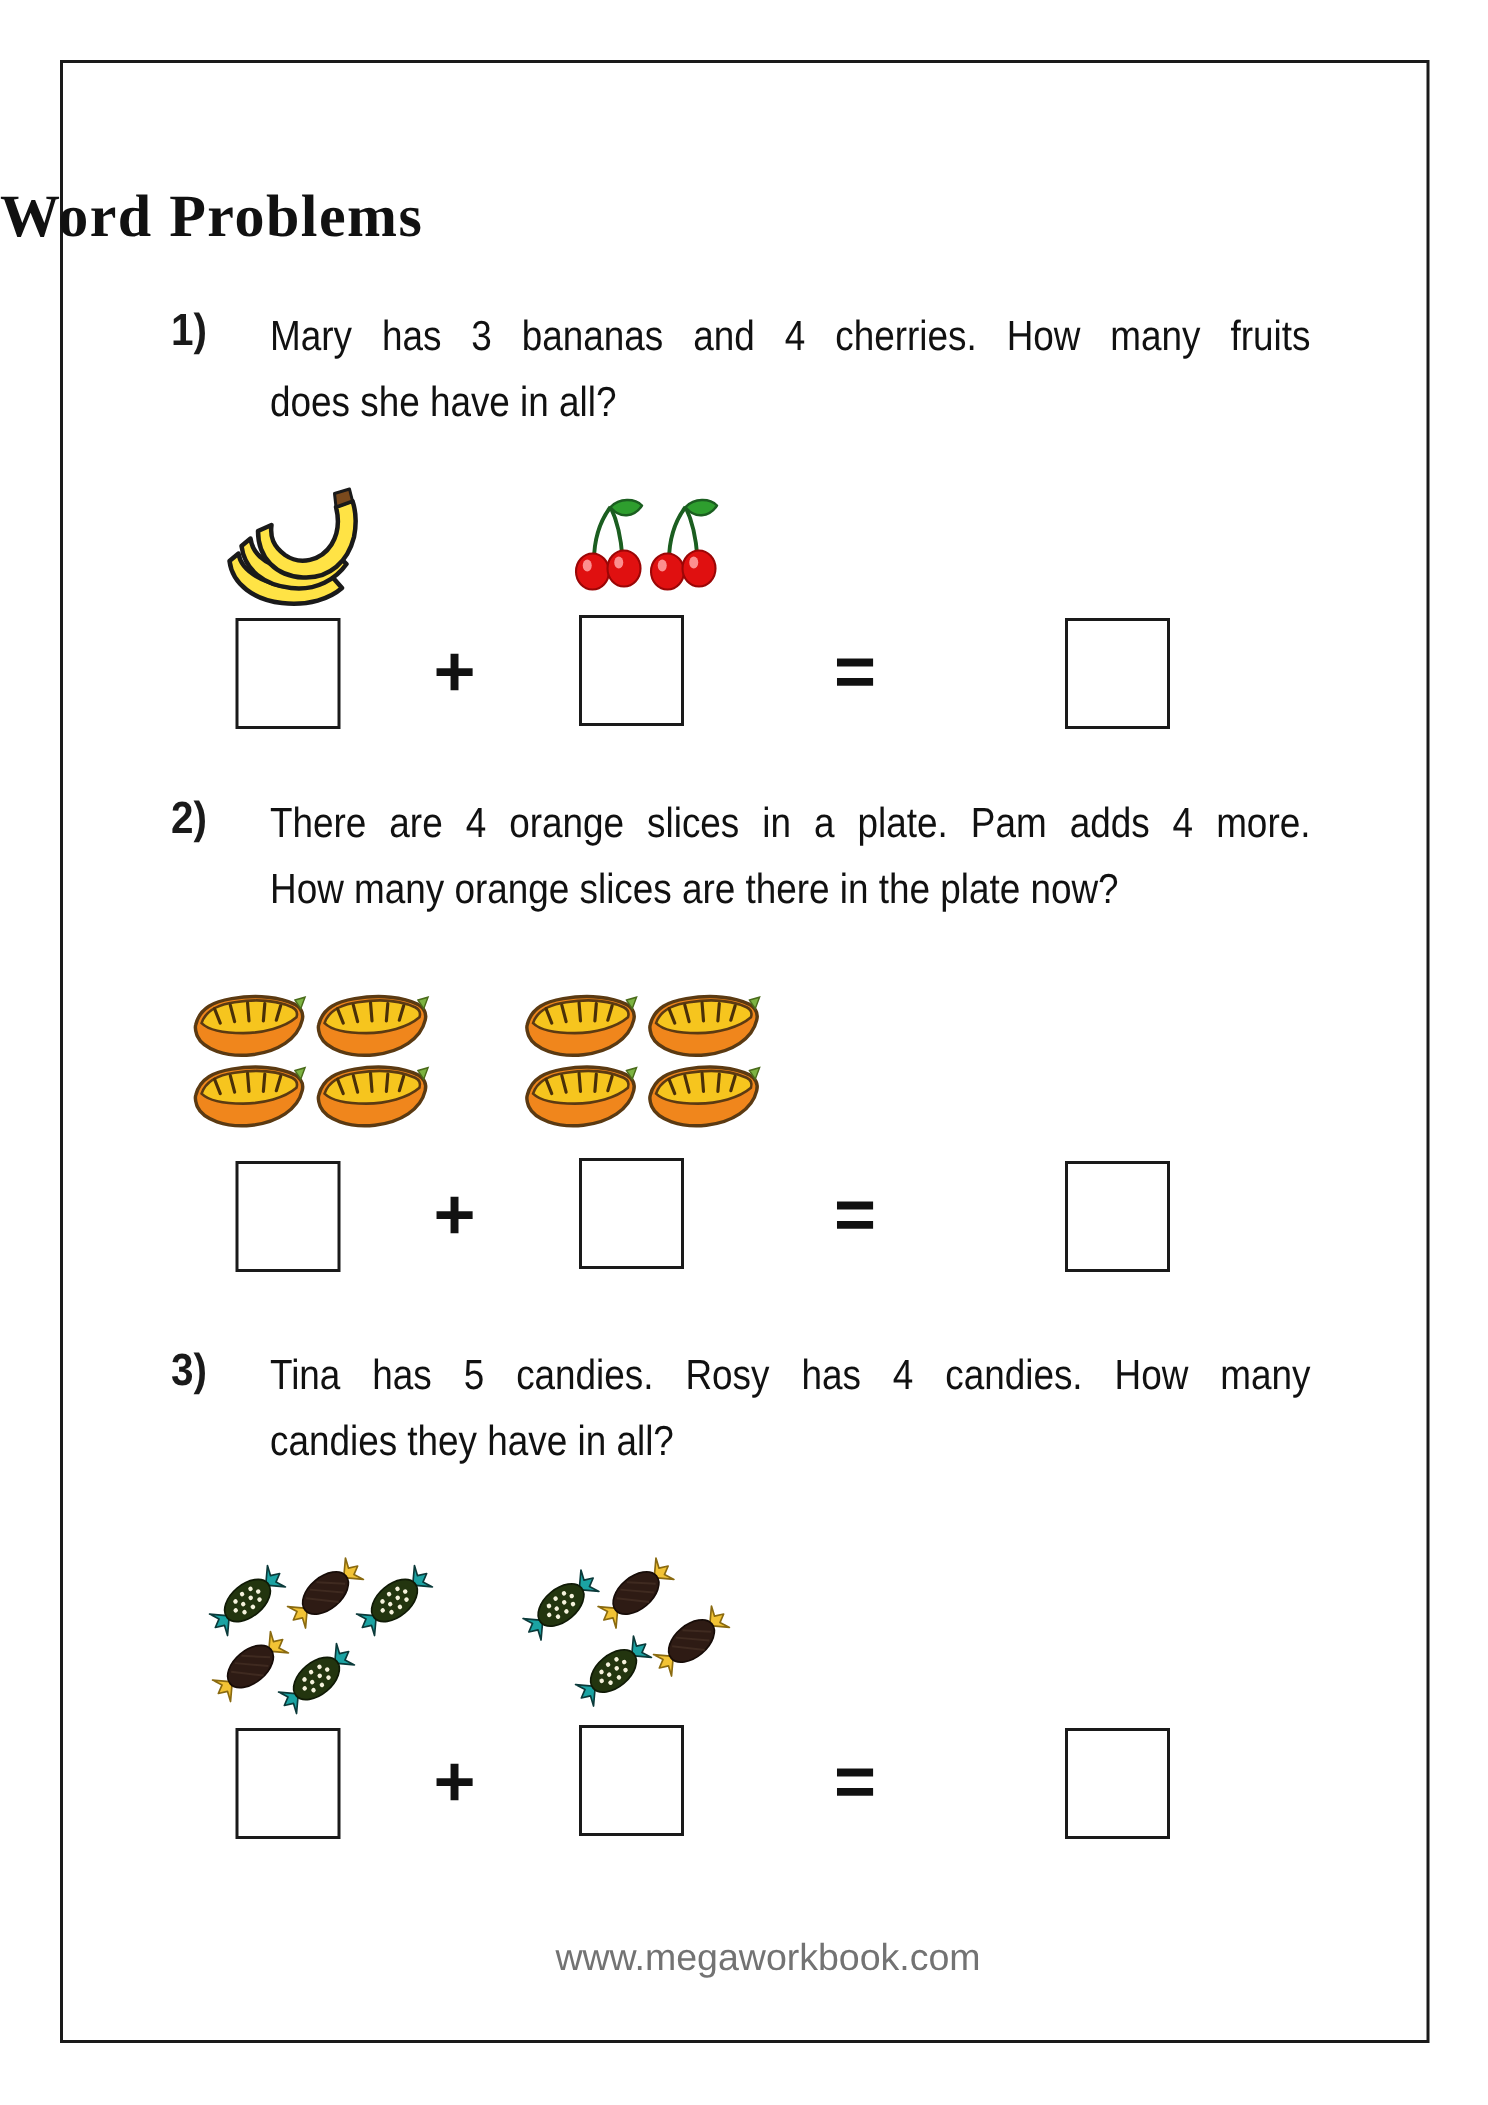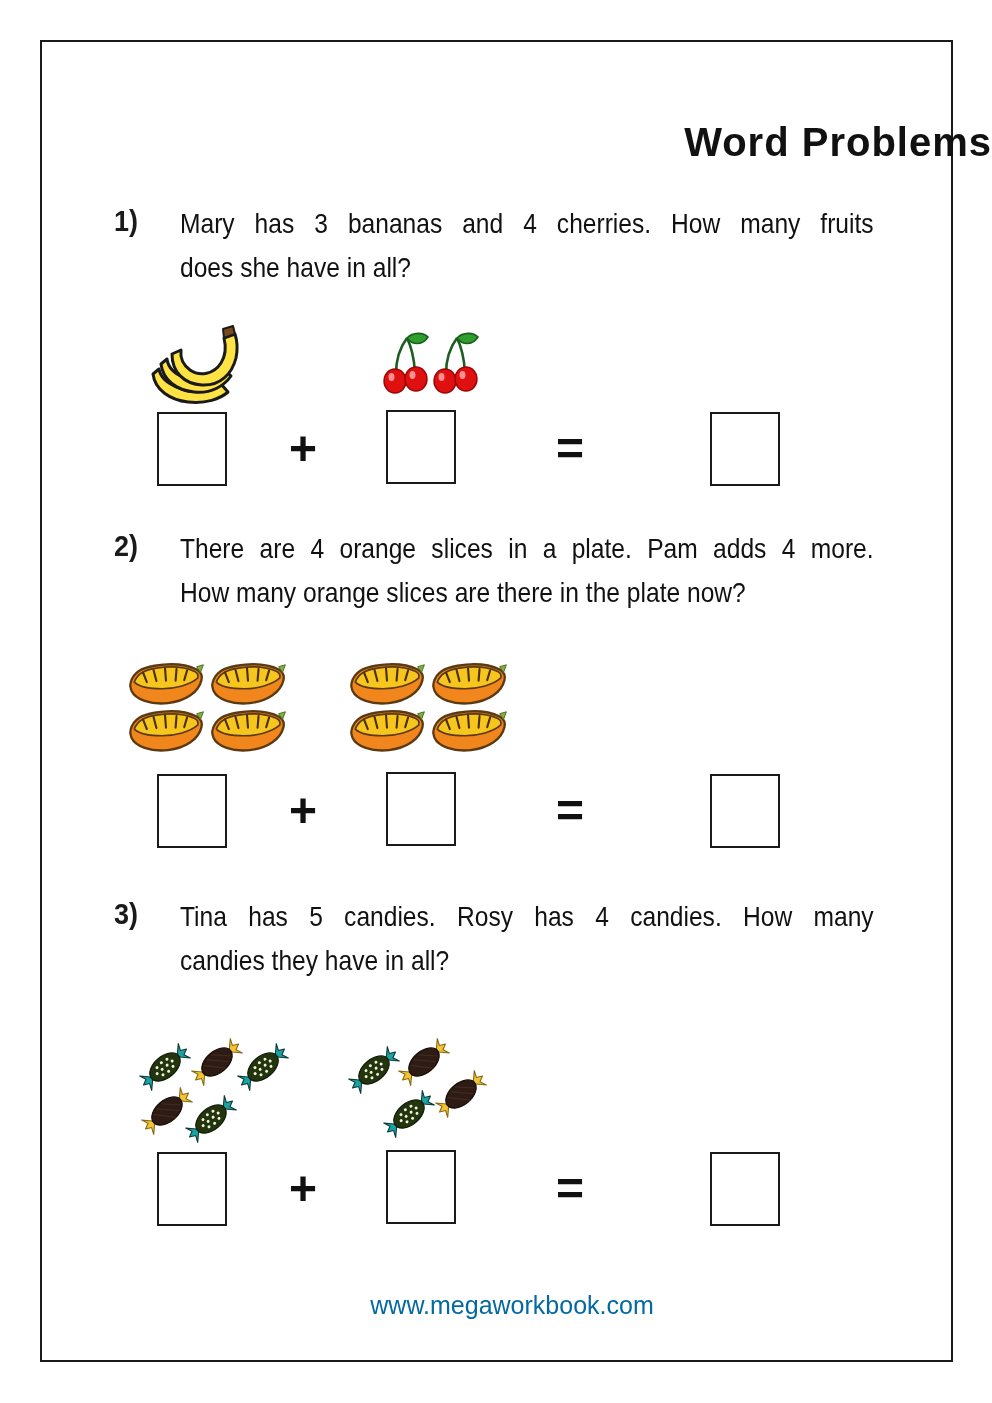--- a/index.html
+++ b/index.html
@@ -5,22 +5,22 @@
   html,body{margin:0;padding:0;}
   body{
     width:992px;height:1403px;position:relative;background:#ffffff;
     font-family:"Liberation Sans",sans-serif;color:#1a1a1a;overflow:hidden;
   }
   .frame{
     position:absolute;left:40px;top:40px;width:909px;height:1318px;
     border:2px solid #1a1a1a;background:#ffffff;
   }
   .title{
-    position:absolute;left:0;right:0;top:120px;text-align:right;
-    font-family:Liberation Sans, sans-serif;font-weight:bold;font-size:40px;
+    position:absolute;left:0;right:0;top:120px;text-align:left;
+    font-family:Liberation Serif, serif;font-weight:bold;font-size:40px;
     letter-spacing:1px;color:#111;
   }
   .prob-number{
     position:absolute;left:114px;width:60px;
     font-size:30px;font-weight:bold;transform:scaleX(0.9);transform-origin:0 0;
   }
   .prob-text{
     position:absolute;left:180px;width:790px;
     transform:scaleX(0.878);transform-origin:0 0;
     font-size:28px;line-height:44px;color:#111;
@@ -34,21 +34,21 @@
     background:#ffffff;box-sizing:border-box;
   }
   .op{
     position:absolute;width:44px;height:76px;line-height:74px;text-align:center;
     font-size:48px;font-weight:bold;color:#111;
   }
   .art{position:absolute;}
   .candy{position:absolute;width:58px;height:28px;transform:rotate(-40deg);}
   .footer{
     position:absolute;left:0;right:0;top:1291px;text-align:center;
-    font-size:25px;color:#0369a1;margin-left:32px;
+    font-size:25px;color:#737373;margin-left:32px;
   }
   .defs{position:absolute;width:0;height:0;overflow:hidden;}
 </style>
 </head>
 <body>
 
 <svg class="defs" aria-hidden="true">
   <defs>
     <symbol id="sym-bananas" viewBox="0 0 102 88">
       <g stroke="#1a1a1a" stroke-width="3" stroke-linejoin="round" stroke-linecap="round">

